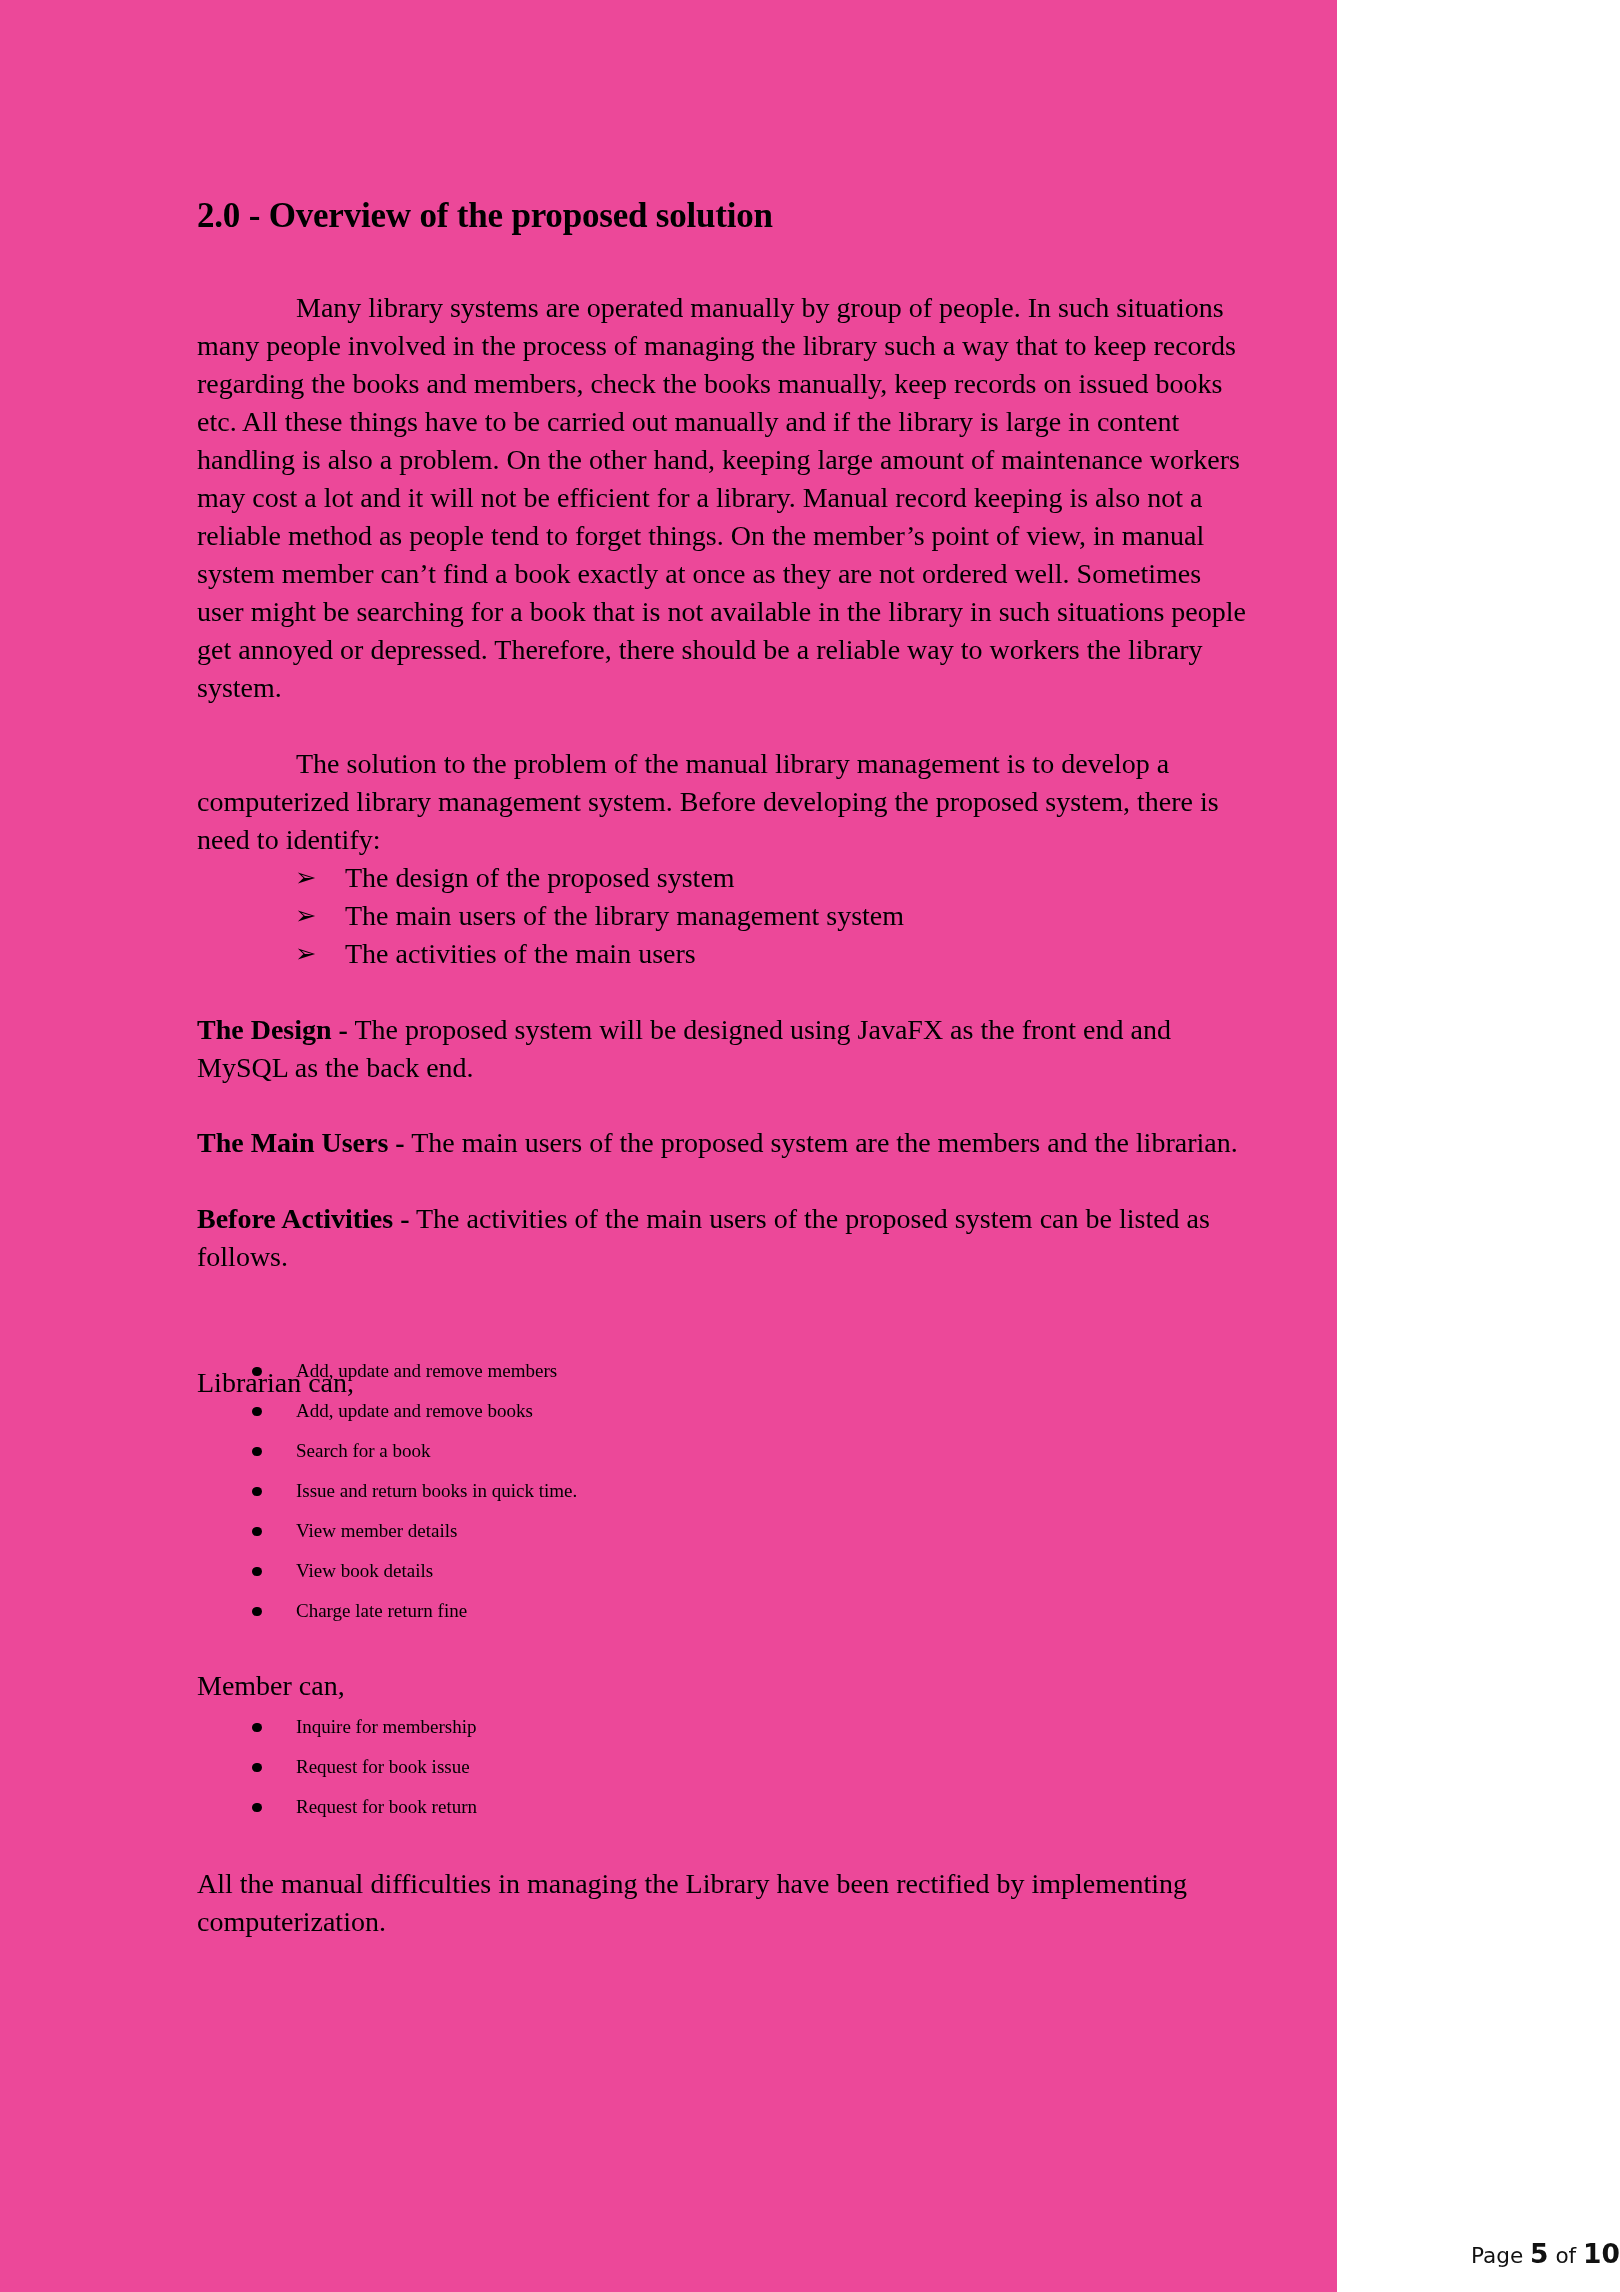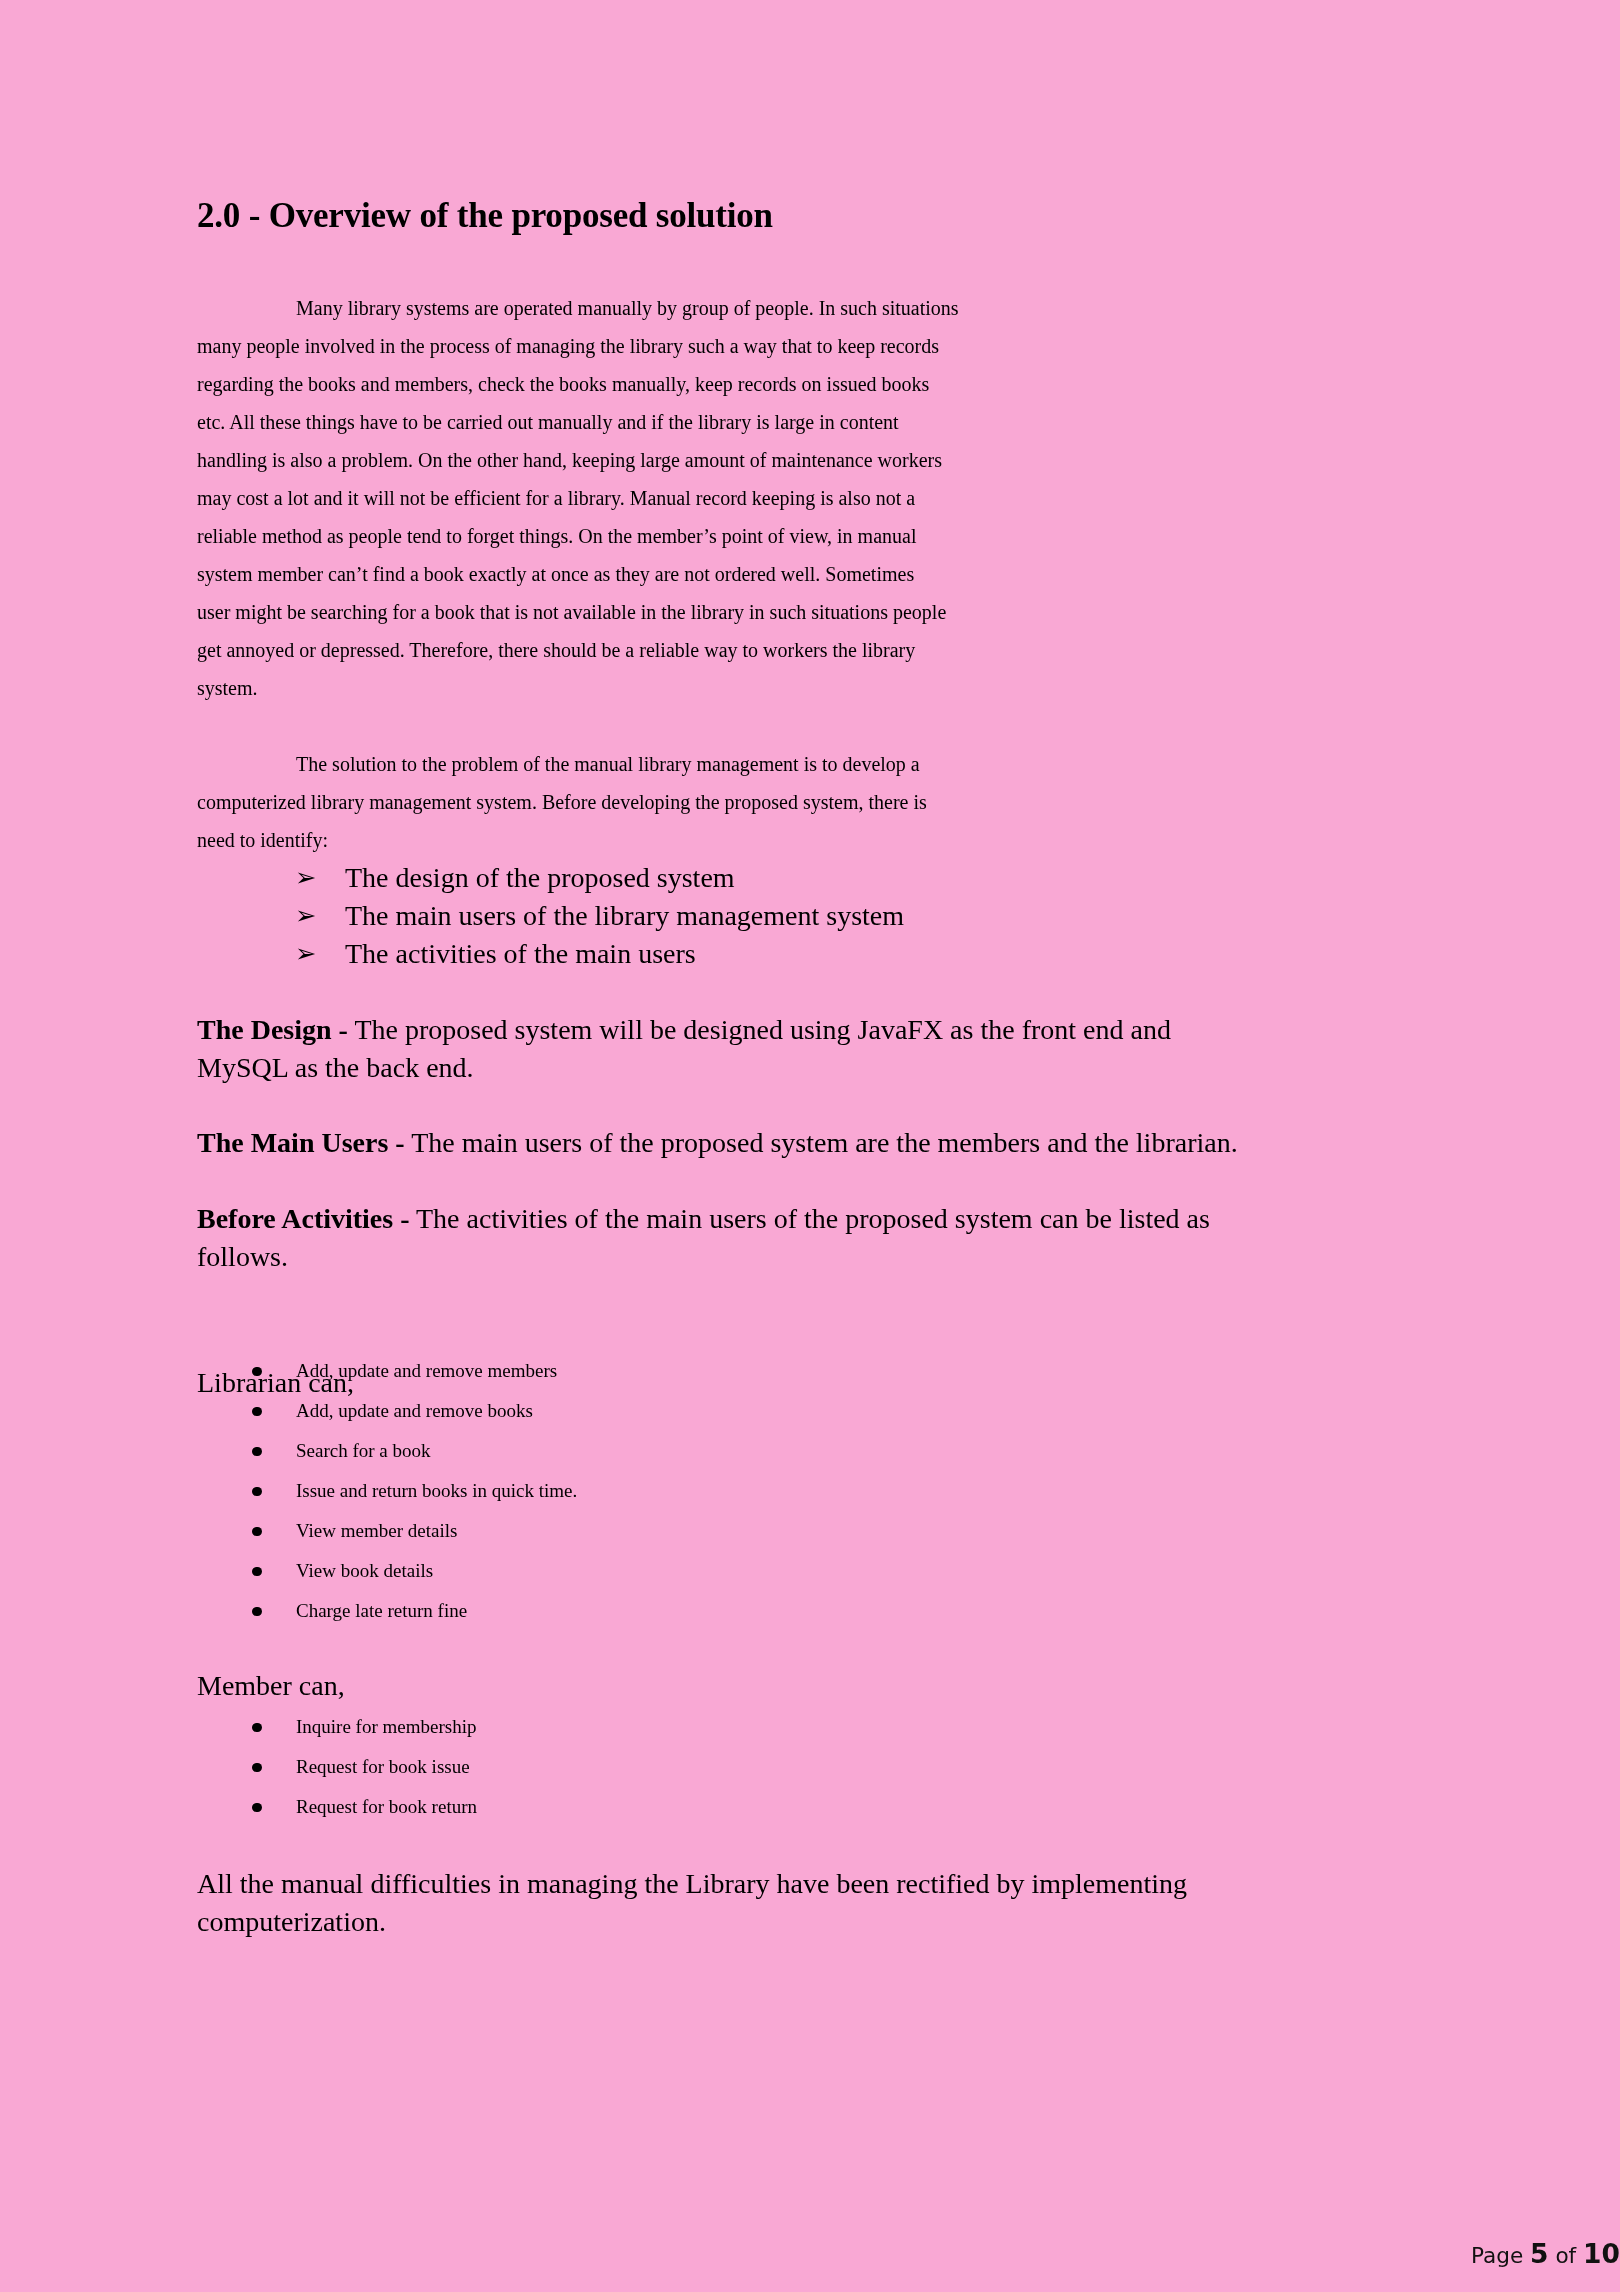--- a/index.html
+++ b/index.html
@@ -1,20 +1,20 @@
 <!DOCTYPE html>
 <html><head>
 <meta charset="utf-8">
 <style>
   html, body { margin: 0; padding: 0; background: #ffffff; }
   body { width: 1620px; height: 2293px; position: relative; overflow: hidden; }
-  .page { position: absolute; left: 0; top: 0; width: 1620px; height: 2293px; background: #f9a8d4; color: #000; }
+  .page { position: absolute; left: 0; top: 0; width: 1337px; height: 2293px; background: #ec4899; color: #000; }
   .serif { font-family: "Liberation Serif", "DejaVu Serif", serif; }
   .heading { position: absolute; left: 197px; top: 196px; font-size: 35px; font-weight: bold; white-space: nowrap; letter-spacing: -0.2px; }
-  .para { position: absolute; left: 197px; width: 1235px; font-size: 20px; line-height: 38px; }
+  .para { position: absolute; left: 197px; width: 1235px; font-size: 28px; line-height: 38px; }
   .para .indent { display: inline-block; width: 99px; }
   .line { display: block; white-space: nowrap; }
   .arrow-list { position: absolute; left: 197px; font-size: 28px; line-height: 38px; }
   .arrow-item { position: relative; padding-left: 148px; white-space: nowrap; }
   .arrow-item .arrow { position: absolute; left: 98px; top: 0; font-size: 25.5px; }
   .label-line { position: absolute; left: 197px; font-size: 28px; line-height: 38px; white-space: nowrap; }
   .label-line b { font-weight: bold; }
   .bullet-list { position: absolute; left: 197px; font-size: 19px; line-height: 40px; }
   .bullet-item { position: relative; padding-left: 99px; white-space: nowrap; }
   .bullet-item .dot { position: absolute; left: 55px; top: 15.7px; width: 9.8px; height: 9.8px; border-radius: 50%; background: #000; }

